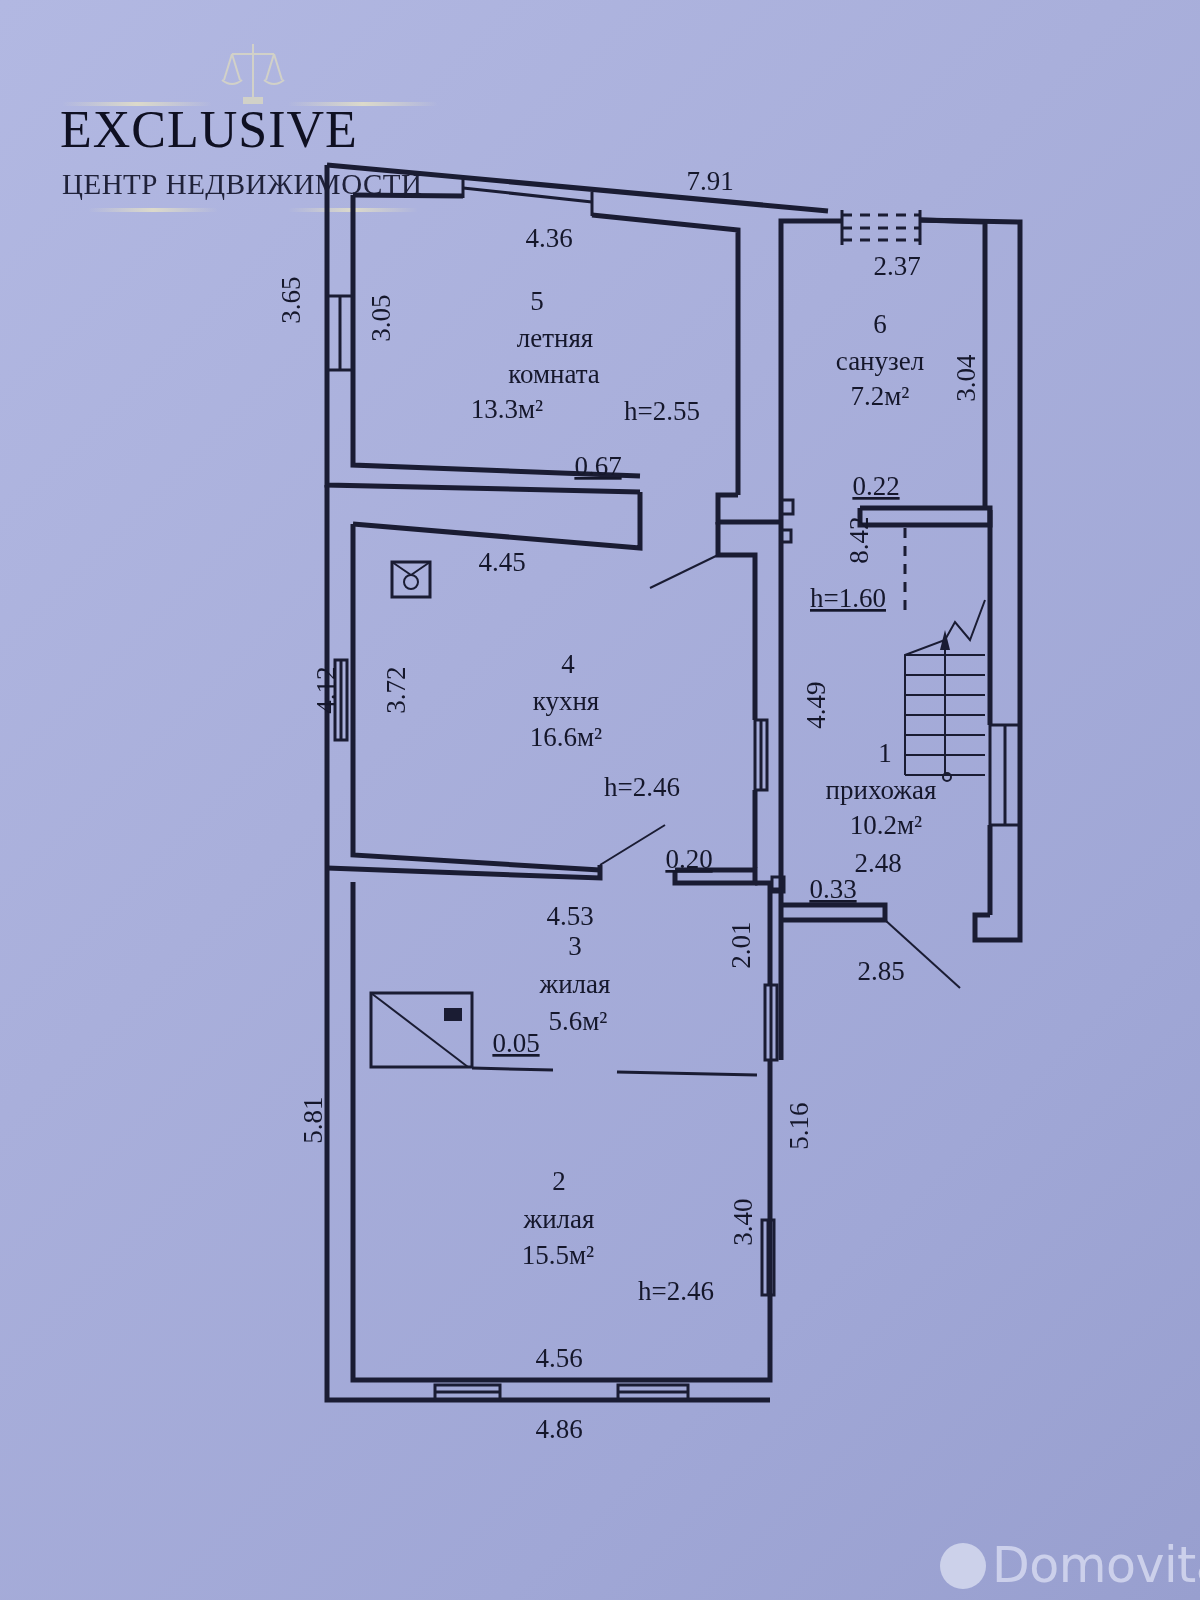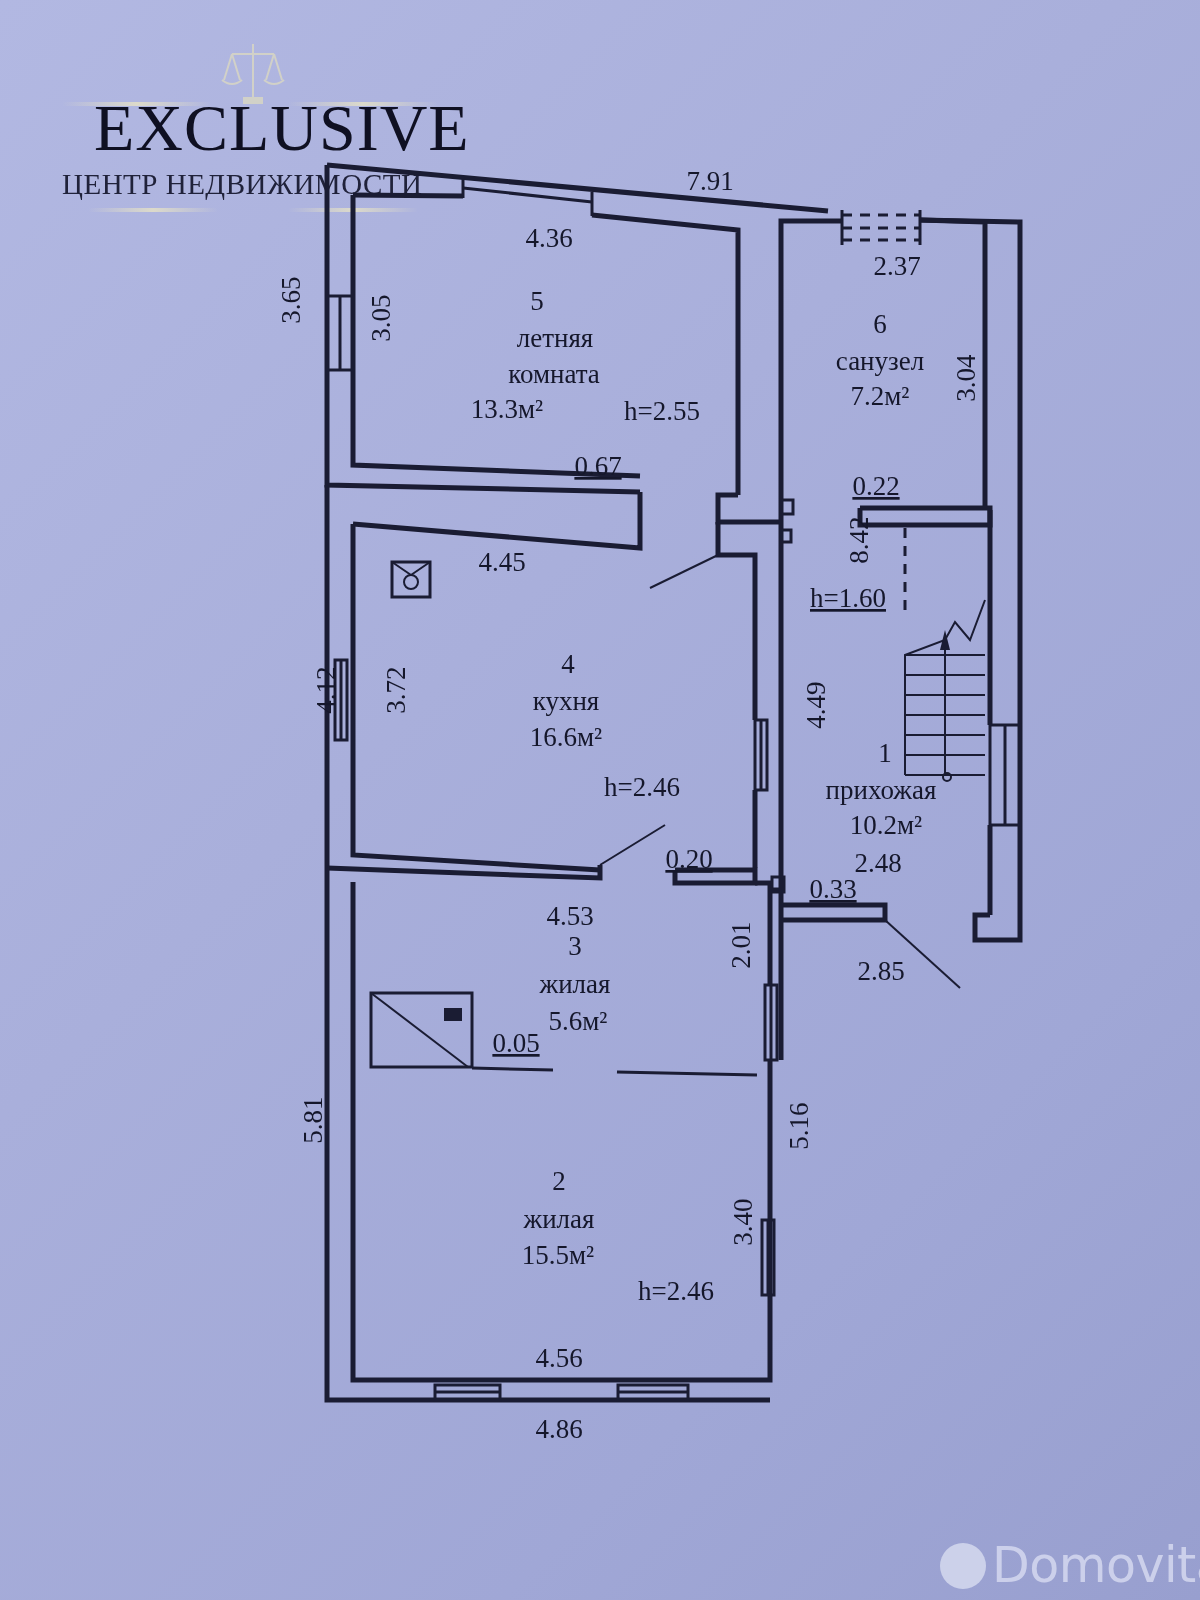--- a/index.html
+++ b/index.html
@@ -11,22 +11,22 @@
   .plan { position:absolute; left:0; top:0; width:1200px; height:1600px; }
   .wall { fill:none; stroke:#1a1c33; stroke-width:5; stroke-linejoin:miter; }
   .thin { fill:none; stroke:#1a1c33; stroke-width:3; }
   .hair { fill:none; stroke:#1a1c33; stroke-width:2; }
   .dash { fill:none; stroke:#1a1c33; stroke-width:3; stroke-dasharray:10 8; }
   .lbl { font-family:"Liberation Serif", serif; fill:#15172b; font-size:27px; text-anchor:middle; }
   .dim { font-family:"Liberation Serif", serif; fill:#15172b; font-size:27px; text-anchor:middle; }
   .logo { position:absolute; left:58px; top:40px; width:380px; }
   .logo-scale { position:absolute; left:160px; top:0; width:70px; height:70px; }
   .logo-title {
-    position:absolute; left:2px; top:55px; font-family:"Liberation Serif", serif;
-    font-size:66px; letter-spacing:1px; color:#0f1022; line-height:1;margin-left:34px;
+    position:absolute; left:2px; top:64px; font-family:"Liberation Serif", serif;
+    font-size:52px; letter-spacing:1px; color:#0f1022; line-height:1;
   }
   .logo-sub {
     position:absolute; left:4px; top:130px; font-family:"Liberation Serif", serif;
     font-size:29px; color:#20223a; letter-spacing:0.5px; white-space:nowrap; line-height:1;
   }
   .logo-swoosh { position:absolute; height:4px; background:linear-gradient(90deg, rgba(210,210,190,0), rgba(225,222,200,.9), rgba(210,210,190,0)); border-radius:2px; }
   .wm { position:absolute; left:940px; top:1537px; display:flex; align-items:center; }
   .wm-dot { width:46px; height:46px; border-radius:50%; background:#d5d9ef; opacity:.85; margin-right:6px; }
   .wm-text { font-family:"DejaVu Sans", sans-serif; font-size:49px; color:#d2d6ee; opacity:.9; letter-spacing:-0.5px; }
 </style>

